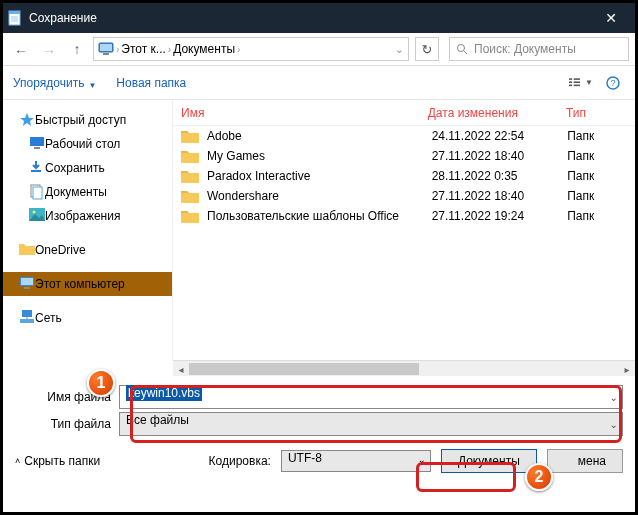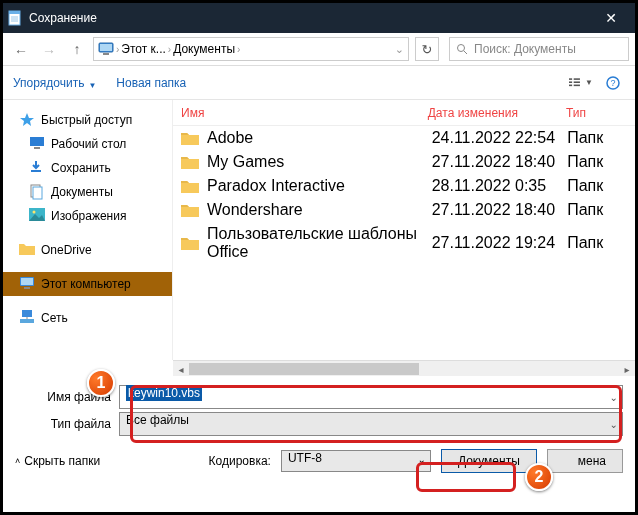--- a/index.html
+++ b/index.html
@@ -13,30 +13,30 @@
   .breadcrumb { flex: 1; height: 24px; border: 1px solid #ccc; display: flex; align-items: center; padding: 0 4px; font-size: 12px; gap: 2px; background: #fff; }
   .bc-sep { color: #999; font-size: 10px; }
   .refresh-btn { width: 24px; height: 24px; border: 1px solid #ccc; display: flex; align-items: center; justify-content: center; margin-left: 2px; color: #555; font-size: 13px; }
   .search { width: 180px; height: 24px; border: 1px solid #ccc; display: flex; align-items: center; padding: 0 6px; font-size: 12px; color: #888; margin-left: 6px; gap: 6px; }
   .toolbar { height: 34px; border-bottom: 1px solid #e5e5e5; display: flex; align-items: center; padding: 0 10px; font-size: 12px; gap: 20px; background: #fff; }
   .tool-link { color: #1862b5; display: flex; align-items: flex-end; gap: 4px; }
   .tool-right { margin-left: auto; display: flex; gap: 8px; color: #555; }
   .tool-icon-btn { width: 24px; height: 20px; display:flex; align-items:center; justify-content:center; }
   .main { display: flex; height: 260px; }
   .side { width: 170px; overflow: auto; font-size: 12px; padding-top: 8px; border-right: 1px solid #eee; }
-  .side-item { display: flex; align-items: center; gap: 6px; padding: 4px 6px 4px 26px; cursor: default; }
+  .side-item { display: flex; align-items: center; padding: 4px 6px 4px 26px; cursor: default; }
   .side-group { padding-left: 16px; }
   .side-item.selected { background: #a16207; }
   .qicon { width: 16px; height: 16px; display:inline-block; }
   .filelist { flex: 1; overflow: auto; }
   .fl-head { display: flex; font-size: 12px; color: #ef4444; border-bottom: 1px solid #eee; height: 26px; align-items: center; padding-left: 8px; }
   .col-name { width: 250px; }
   .col-date { width: 140px; }
   .col-type { width: 70px; }
-  .fl-row { display: flex; font-size: 16px; padding: 3px 0 3px 8px; align-items: center; }
+  .fl-row { display: flex; font-size: 12px; padding: 3px 0 3px 8px; align-items: center; }
   .fl-row .folder-icon { width: 18px; height: 14px; margin-right: 8px; }
   .hscroll { height: 16px; background: #f0f0f0; border-top: 1px solid #ddd; margin-left: 170px; position: relative; }
   .hscroll .thumb { position:absolute; left: 2px; top:2px; height: 12px; width: 230px; background: #c9c9c9; }
   .hscroll .rbtn { position:absolute; right:0; top:0; width:16px; height:16px; display:flex; align-items:center; justify-content:center; color:#666; font-size:10px; }
   .hscroll .lbtn { position:absolute; left:0; top:0; width:16px; height:16px; display:flex; align-items:center; justify-content:center; color:#666; font-size:10px;}
   .form-area { padding: 6px 12px 4px 16px; font-size: 12px; }
   .form-row { display: flex; align-items: center; margin: 3px 0; }
   .form-row .lbl { width: 100px; text-align: right; padding-right: 8px; }
   .form-row .field { flex: 1; position: relative; }
   .combo { width: 100%; height: 24px; border: 1px solid #888; background: #fff; padding: 0 20px 0 6px; font-size: 12px; position: relative; }

